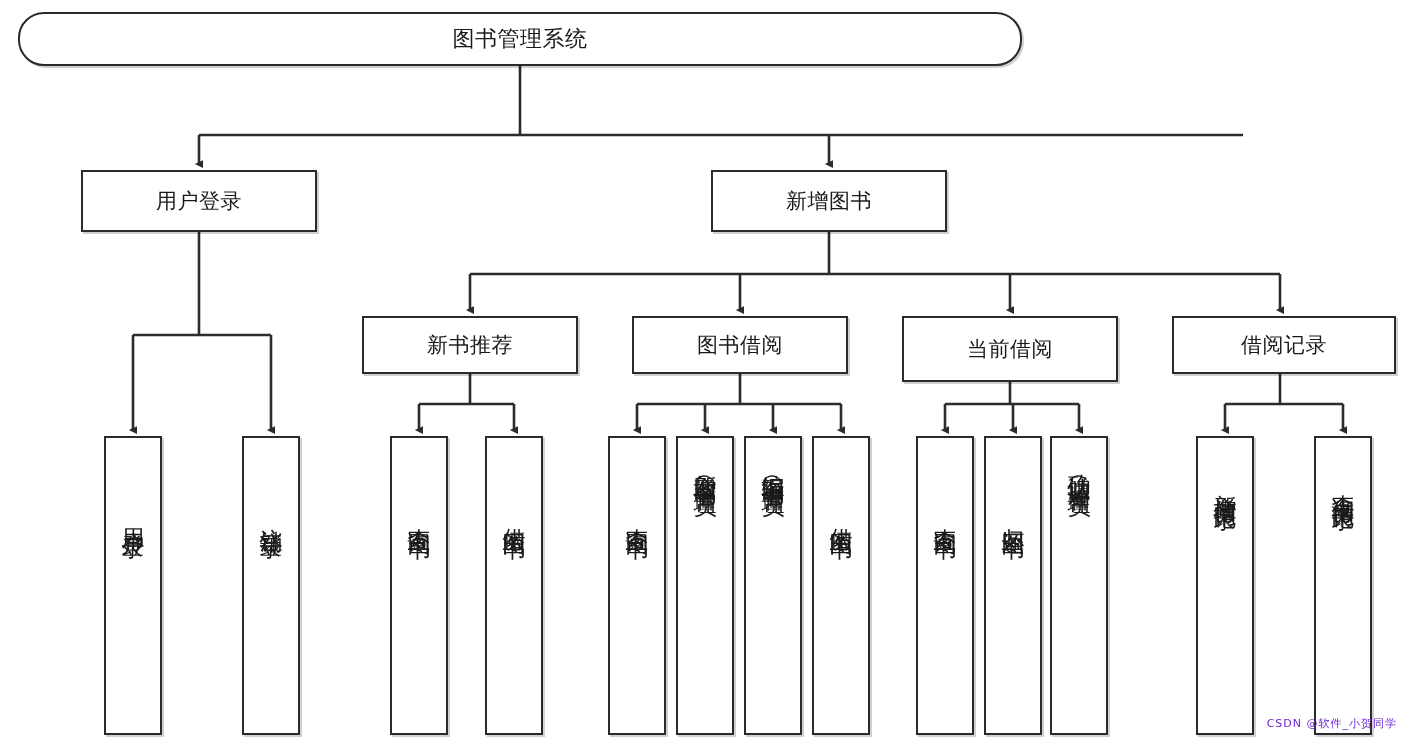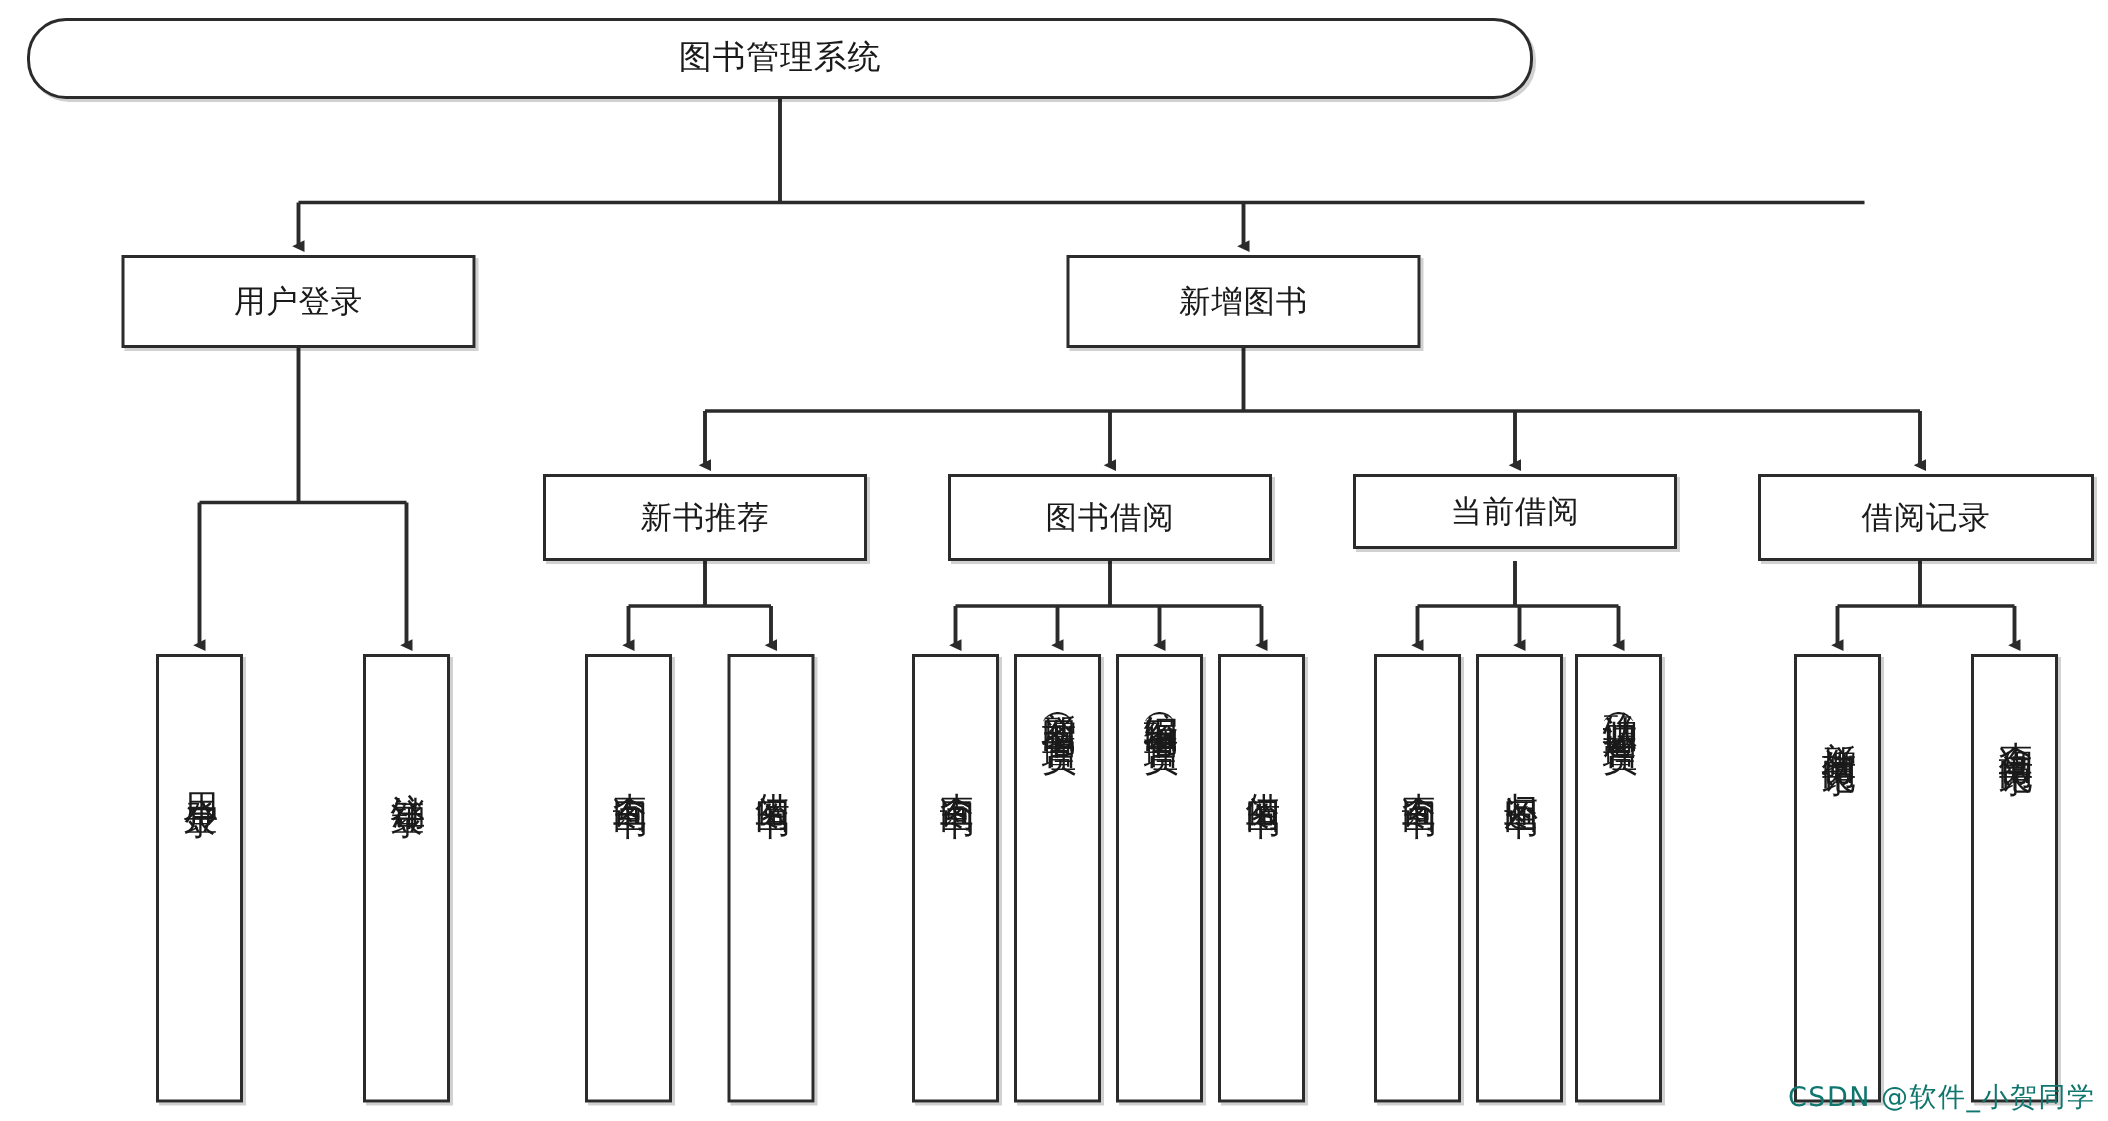--- a/index.html
+++ b/index.html
@@ -66,23 +66,23 @@
   }
   .node.vertical.pad-top-md {
     padding-top: 38px;
   }
   .node.vertical.pad-top-sm {
     padding-top: 18px;
   }
   #watermark {
     position: absolute;
     right: 8px;
-    bottom: 4px;
-    font-size: 18px;
-    color: #0f766e;
+    bottom: 16px;
+    font-size: 11px;
+    color: #6d28d9;
     letter-spacing: 1px;
     white-space: nowrap;
     user-select: none;
   }
 </style>
 </head>
 <body>
 
 <div id="diagram-canvas">
 
@@ -147,21 +147,21 @@
   <div class="node horizontal" style="left:711px; top:170px; width:236px; height:62px;">
     <span class="label">新增图书</span>
   </div>
 
   <div class="node horizontal" style="left:632px; top:316px; width:216px; height:58px;">
     <span class="label">图书借阅</span>
   </div>
   <div class="node horizontal" style="left:362px; top:316px; width:216px; height:58px;">
     <span class="label">新书推荐</span>
   </div>
-  <div class="node horizontal" style="left:902px; top:316px; width:216px; height:50px;">
+  <div class="node horizontal" style="left:902px; top:316px; width:216px; height:66px;">
     <span class="label">当前借阅</span>
   </div>
   <div class="node horizontal" style="left:1172px; top:316px; width:224px; height:58px;">
     <span class="label">借阅记录</span>
   </div>
 
   <div class="node vertical pad-top-lg" style="left:104px; top:436px; width:58px; height:299px;">
     <span class="label">用户登录</span>
   </div>
   <div class="node vertical pad-top-lg" style="left:242px; top:436px; width:58px; height:299px;">

